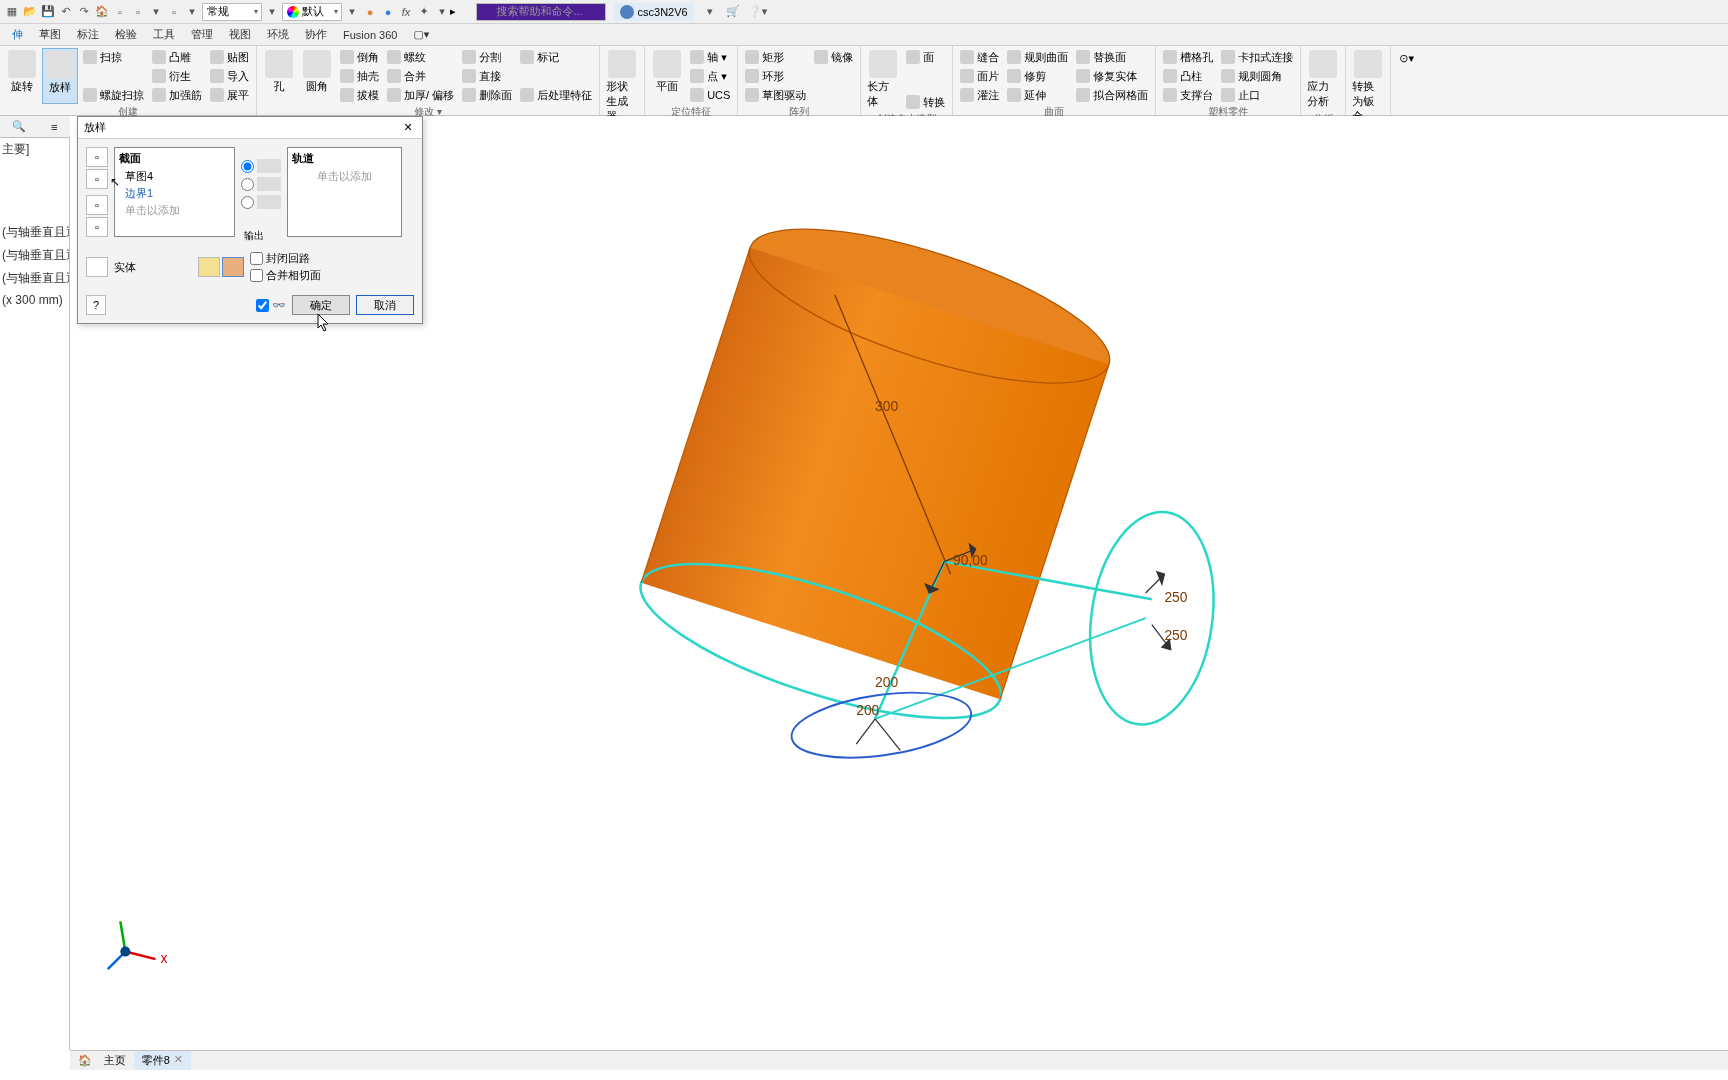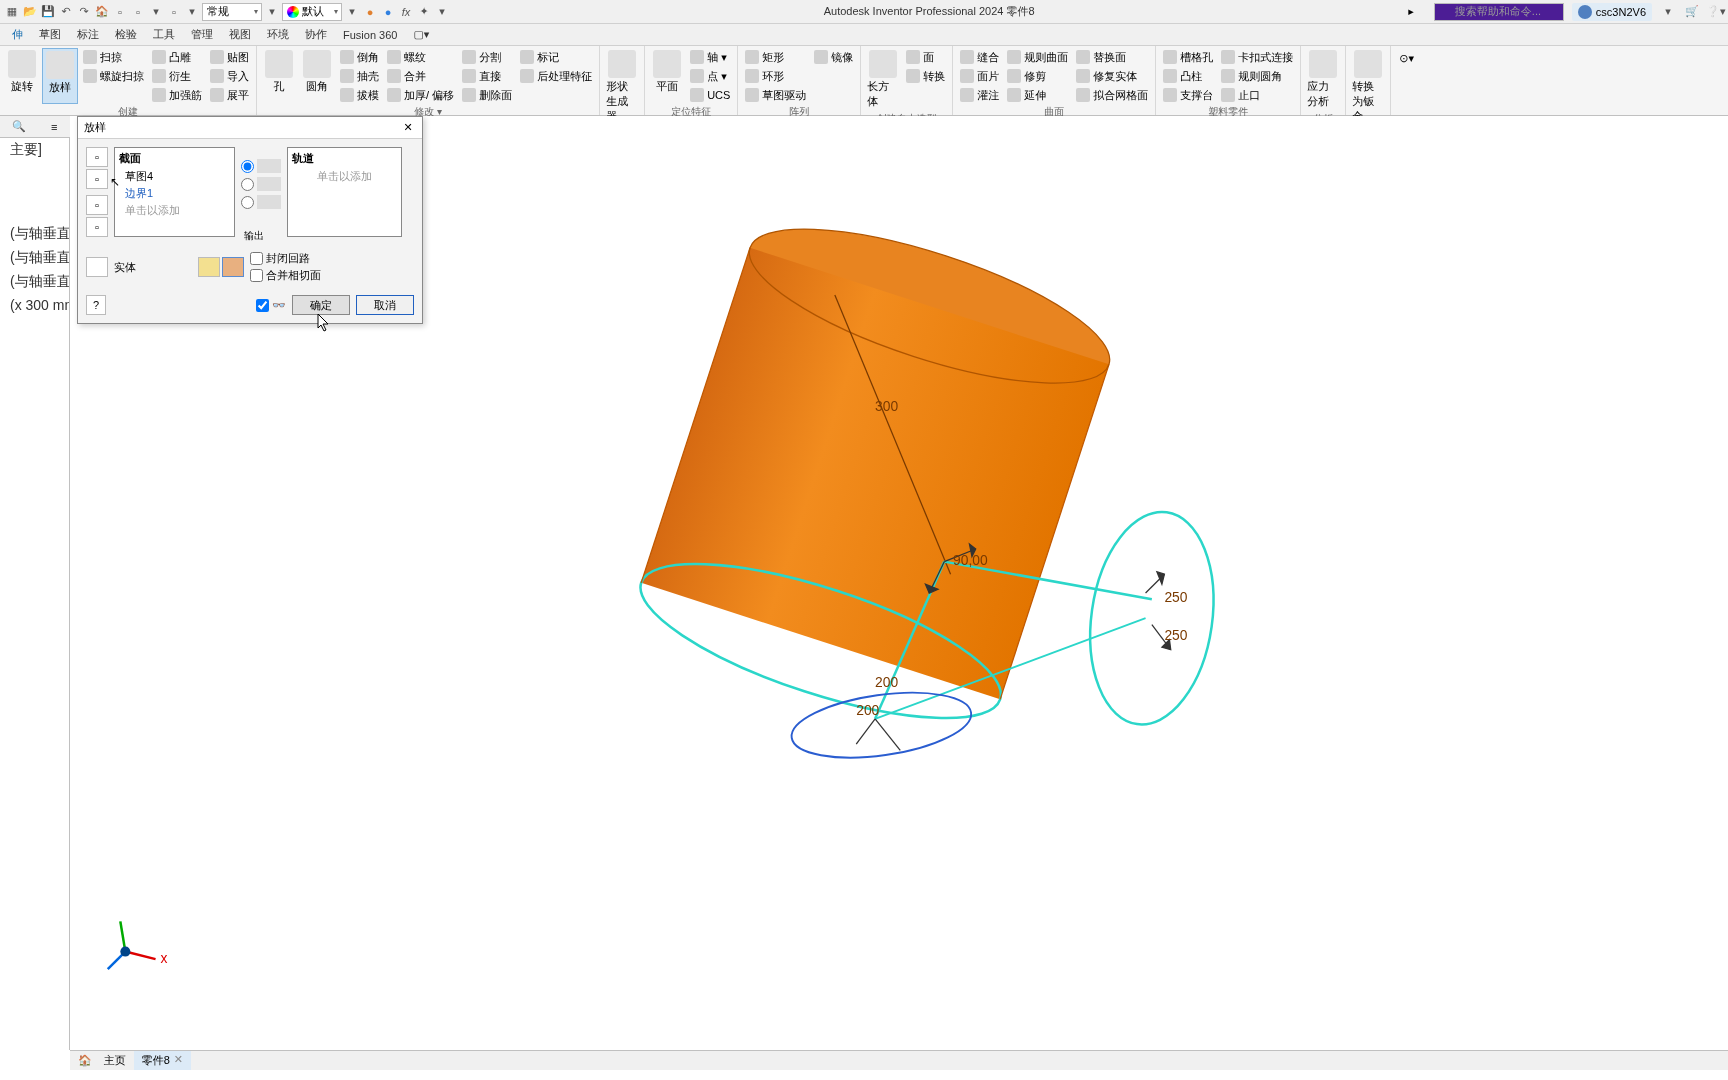--- a/index.html
+++ b/index.html
@@ -24,30 +24,30 @@
     .menu-bar .menu-item:first-child { color: #1a6fb0; }
     
     
     .ribbon { height: 70px; background: #f5f5f5; display: flex; border-bottom: 1px solid #c0c0c0; }
     .ribbon-group { display: flex; flex-direction: column; border-right: 1px solid #d8d8d8; padding: 2px 4px 0 4px; }
     .ribbon-group-content { display: flex; gap: 2px; flex: 1; }
     .ribbon-group-label { text-align: center; font-size: 10px; color: #666; padding: 1px 0; }
     .ribbon-big-btn { width: 36px; display: flex; flex-direction: column; align-items: center; padding: 2px; }
     .ribbon-big-btn .ico { width: 28px; height: 28px; background: #e0e0e0; border-radius: 3px; margin-bottom: 1px; }
     .ribbon-big-btn.sel { background: #cde3f5; border: 1px solid #7fb4e0; }
-    .ribbon-small-col { display: flex; flex-direction: column; gap: 1px; }
+    .ribbon-small-col { display: flex; flex-direction: column; gap: 1px; justify-content: space-between; }
     .ribbon-small-btn { display: flex; align-items: center; gap: 3px; padding: 0 3px; height: 18px; white-space: nowrap; }
     .ribbon-small-btn .ico-s { width: 14px; height: 14px; background: #d0d0d0; border-radius: 2px; }
     
     
     .side-tools { position: absolute; left: 0; top: 116px; width: 70px; height: 22px; background: #f0f0f0; border-bottom: 1px solid #c0c0c0; display: flex; align-items: center; justify-content: space-around; }
     
     
     .browser { position: absolute; left: 0; top: 138px; width: 70px; bottom: 30px; background: #fff; border-right: 1px solid #c0c0c0; overflow: hidden; }
-    .browser .br-item { padding: 3px 10px; color: #333; white-space: nowrap; font-size: 14px; }
+    .browser .br-item { padding: 3px 2px; color: #333; white-space: nowrap; font-size: 12px; }
     
     
     .canvas { position: absolute; left: 70px; right: 0; top: 116px; bottom: 30px; background: #fff; overflow: hidden; }
     .canvas svg { position: absolute; inset: 0; width: 100%; height: 100%; }
     
     
     .dialog { position: absolute; left: 77px; top: 116px; width: 346px; background: #f3f3f3; border: 1px solid #888; box-shadow: 2px 2px 6px rgba(0,0,0,0.2); }
     .dlg-title { height: 22px; background: #fff; display: flex; align-items: center; justify-content: space-between; padding: 0 6px; border-bottom: 1px solid #d0d0d0; }
     .dlg-close { width: 16px; height: 16px; text-align: center; line-height: 14px; }
     .dlg-tabs { height: 22px; display: flex; border-bottom: 1px solid #c0c0c0; padding-left: 6px; background: #f3f3f3; }
@@ -118,21 +118,20 @@
     </div>
     <span class="qat-icon">▾</span>
     <span class="qat-icon" style="color:#e08030;">●</span>
     <span class="qat-icon" style="color:#3080e0;">●</span>
     <span class="qat-icon">
         <i>fx</i>
       </span>
     <span class="qat-icon">✦</span>
     <span class="qat-icon">▾</span>
   </div>
-  <div class="title-text">Autodesk Inventor Professional 2024   零件8</div>
   <div class="right-area">
     <span>▸</span>
     <div class="search-box">
         <span>搜索帮助和命令...</span>
       </div>
     <div class="user">
       <span class="user-icon"></span>
       <span>csc3N2V6</span>
     </div>
     <span class="qat-icon">▾</span>

